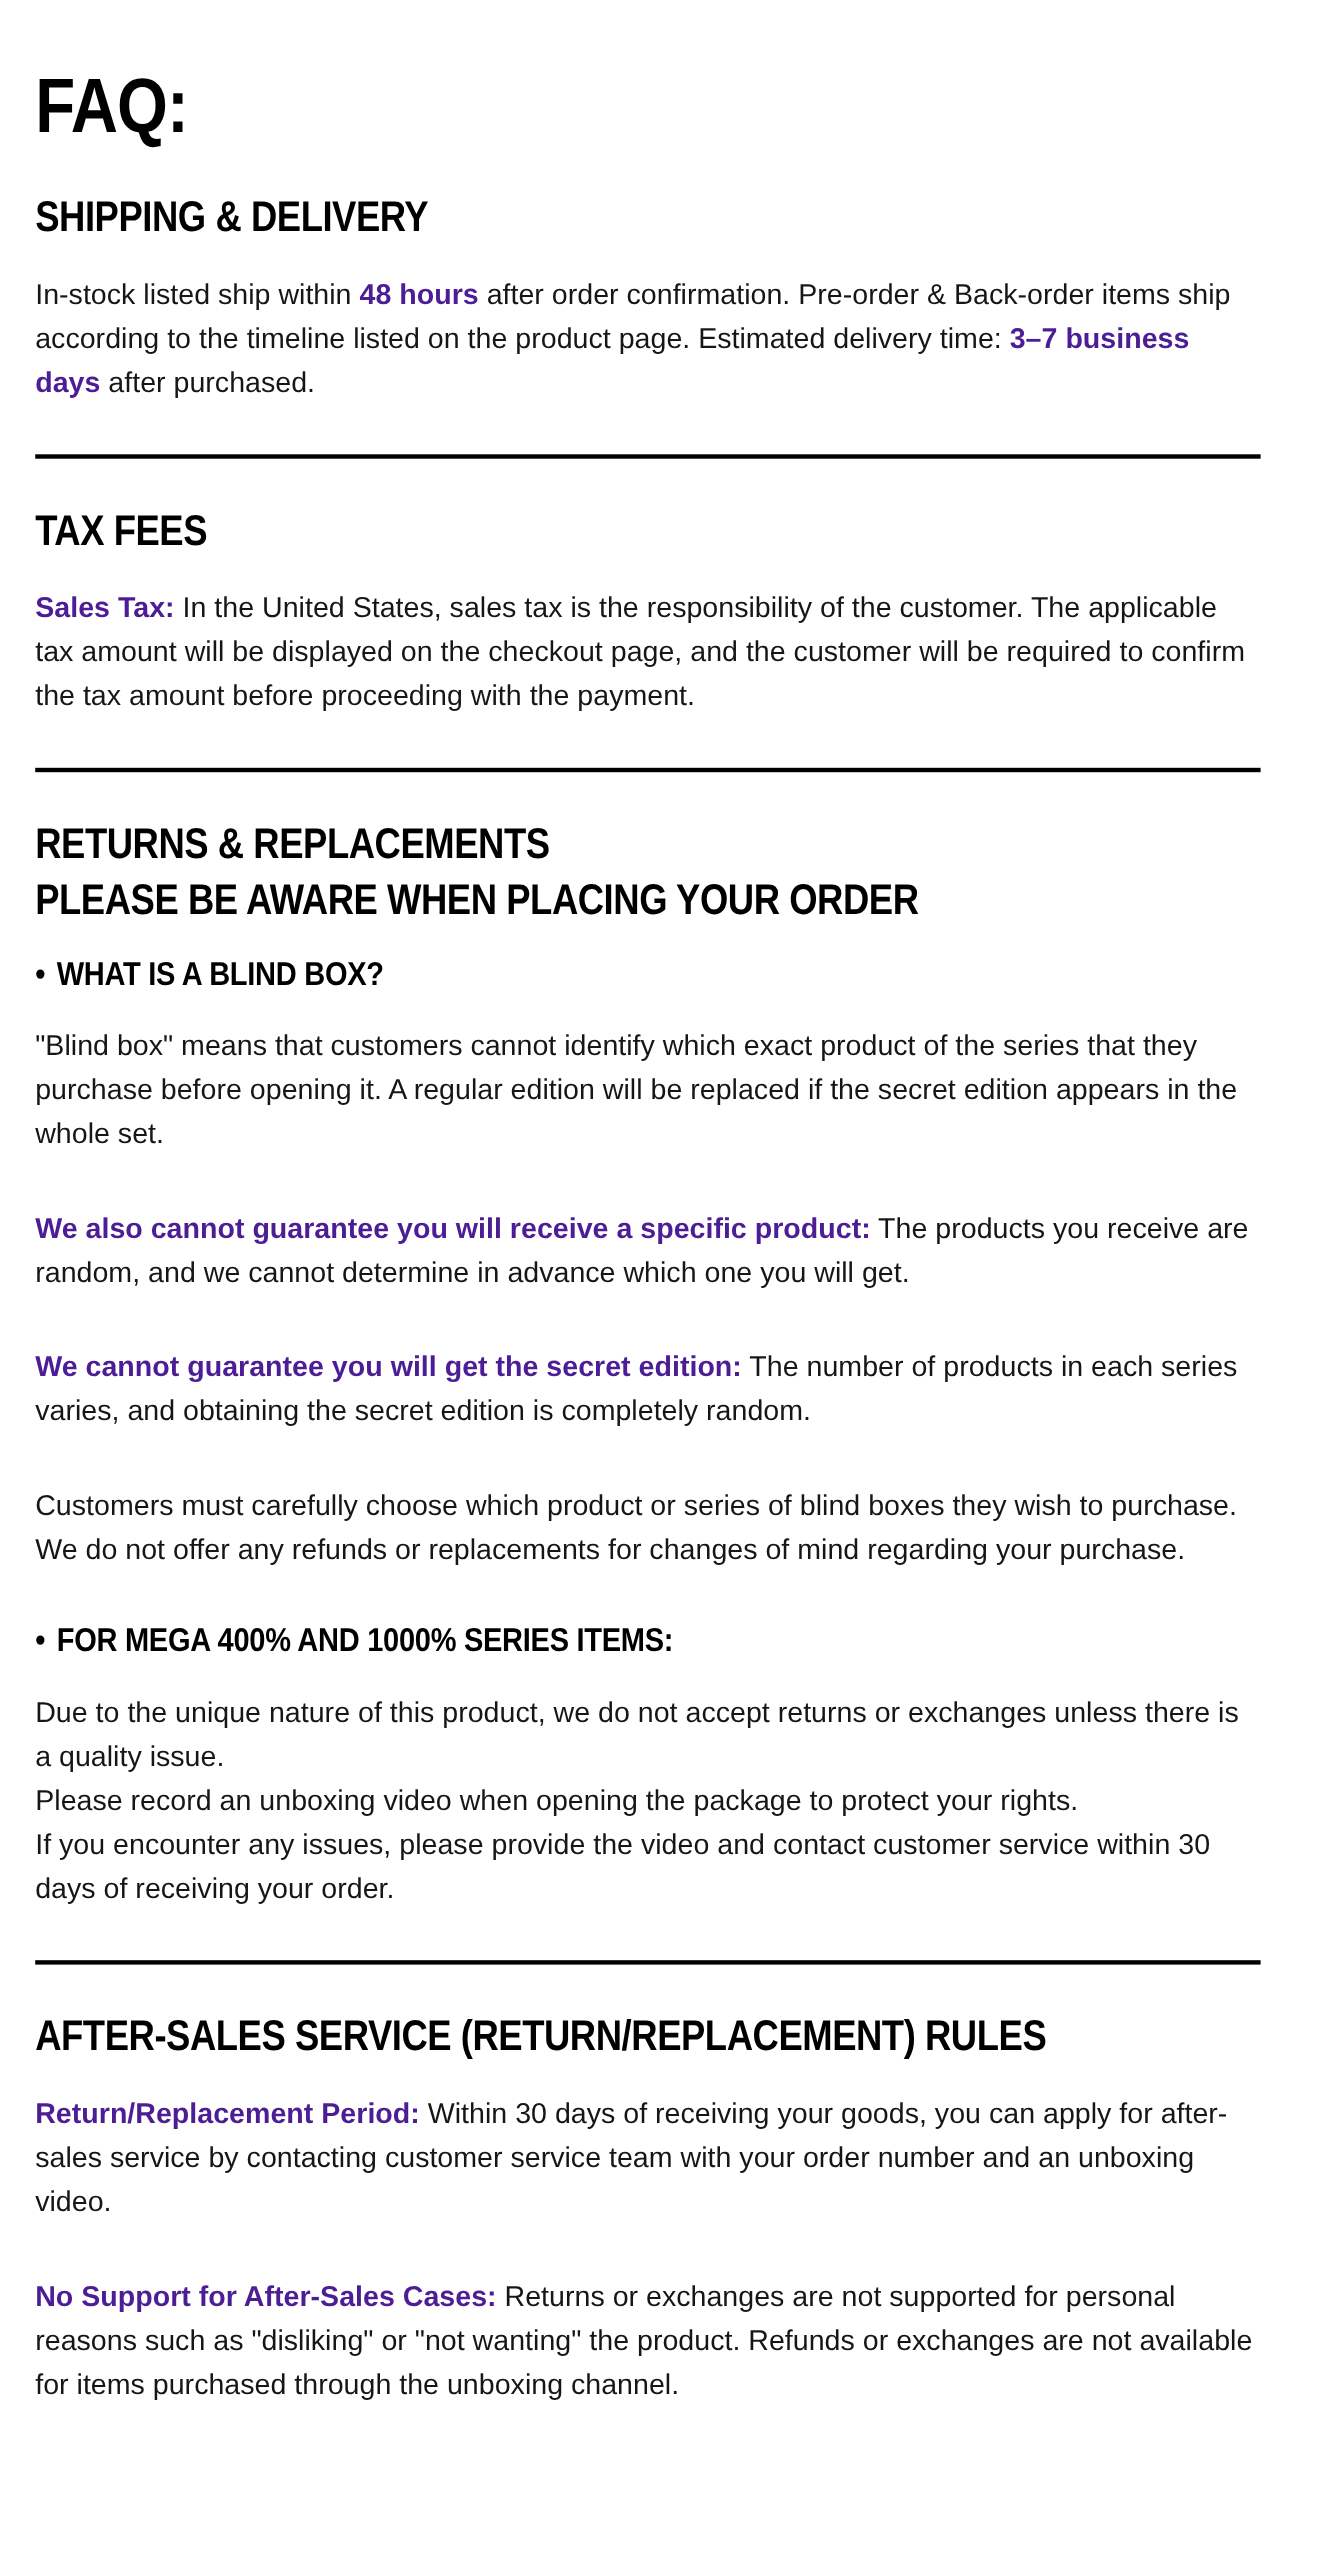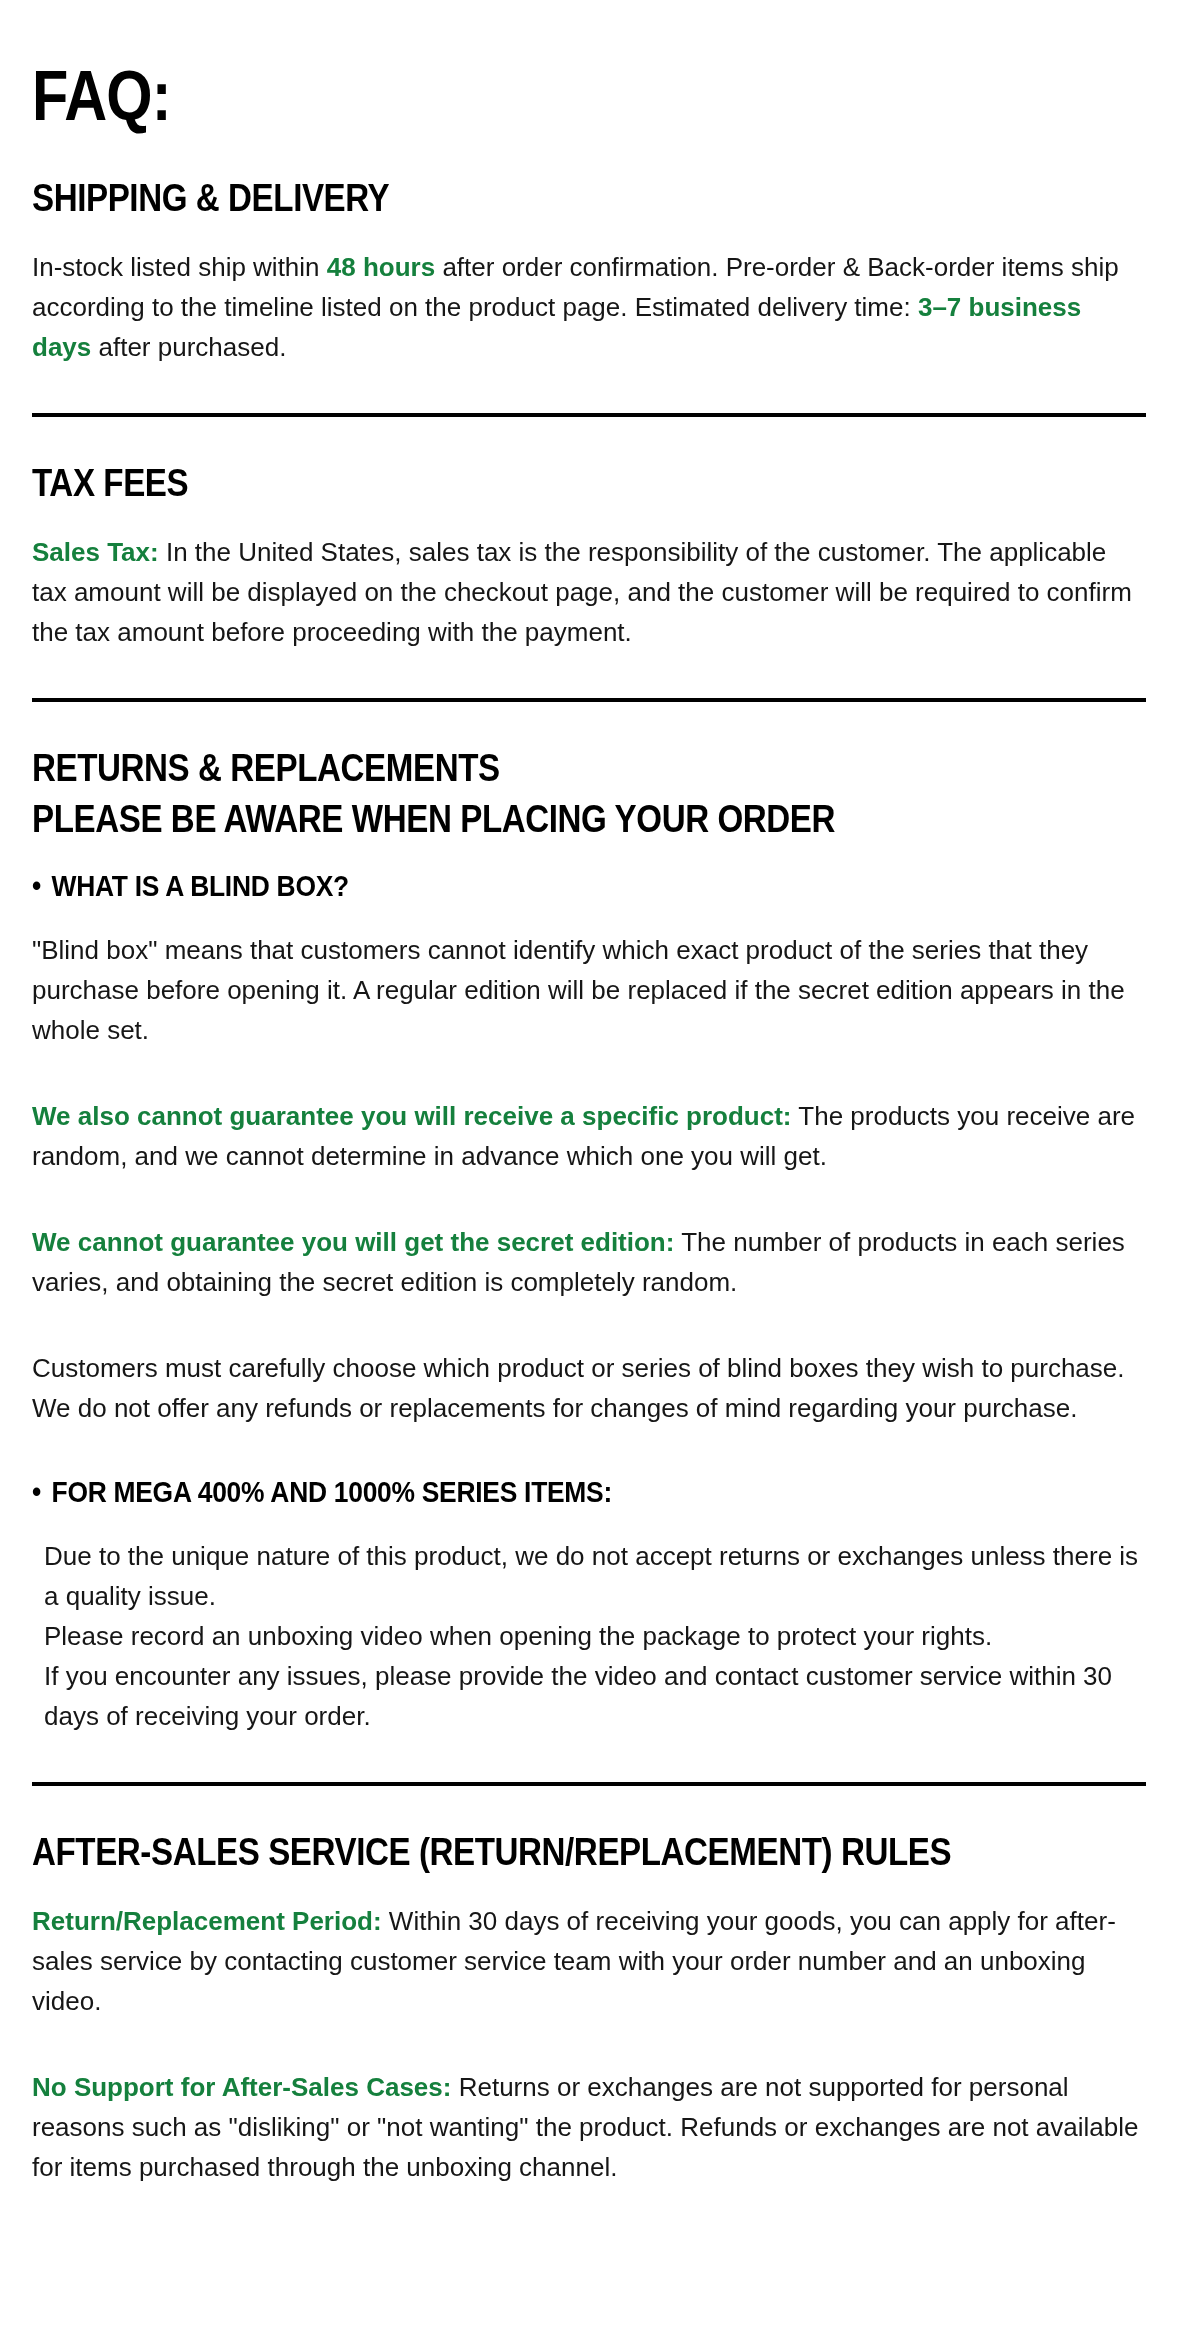--- a/index.html
+++ b/index.html
@@ -53,22 +53,22 @@
     white-space: nowrap;
   }
   .sub-heading .bullet { margin-right: 12px; }
   .body-para {
     font-size: 26px;
     line-height: 40px;
     font-weight: normal;
     margin: 0 0 46px 0;
     color: #161616;
   }
-  .body-para b { color: #15803d; }
-  .body-para .block-line { display: block; margin-left: 12px; }
+  .body-para b { color: #4c1d95; }
+  .body-para .block-line { display: block; }
   .divider {
     border: none;
     border-top: 4px solid #000000;
     margin: 26px 0 40px 0;
     width: 100%;
   }
 </style>
 </head>
 <body>
 

